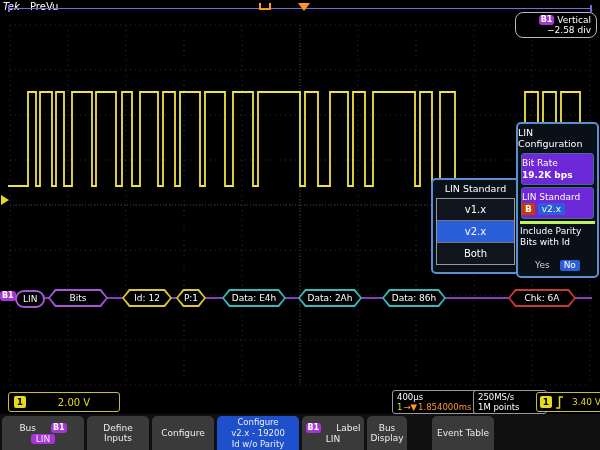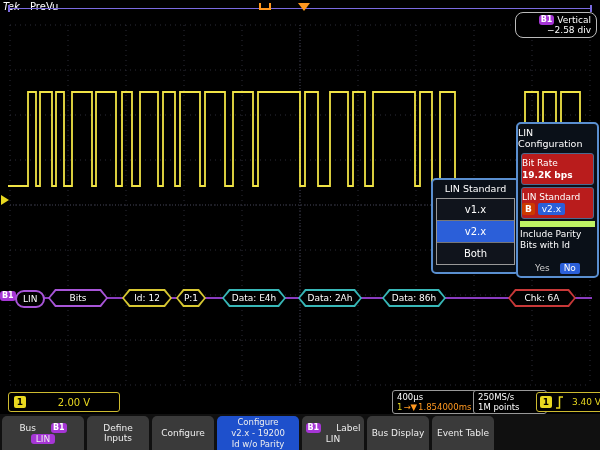--- a/index.html
+++ b/index.html
@@ -21,25 +21,25 @@
   .b1badge{background:#a636d6;color:#fff;border-radius:3px;font-size:8px;line-height:10px;padding:0 2px;display:inline-block;font-weight:bold;}
   .vbadge{position:absolute;right:3px;top:12px;width:70px;border:1px solid #bbb;border-radius:8px;background:#000;padding:2px 5px;font-size:9px;z-index:5;}
   .vbadge .r1{display:flex;align-items:center;gap:3px;justify-content:flex-end;}
   .vbadge .r2{text-align:right;}
 
   .ch1-marker{position:absolute;left:1px;top:195px;width:0;height:0;border-top:5px solid transparent;border-bottom:5px solid transparent;border-left:8px solid #e8d820;}
 
   
   .lin-panel{position:absolute;left:516px;top:122px;width:79px;height:152px;border:2px solid #5a8fd0;border-radius:5px;background:#0a1018;z-index:6;font-size:9px;text-align:left;}
   .lin-title{padding:3px 0 2px;line-height:11px;font-size:9.5px;}
-  .cfg-btn{margin:2px 3px;border:1px solid #4a6a90;border-radius:3px;background:#b91c1c;padding:3px 0;line-height:12px;}
+  .cfg-btn{margin:2px 3px;border:1px solid #4a6a90;border-radius:3px;background:#6d28d9;padding:3px 0;line-height:12px;}
   .cfg-btn .v{font-weight:bold;}
   .bluechip{background:#2b5fd9;color:#fff;padding:0 4px;border-radius:2px;display:inline-block;}
   .bbadge{background:#cc3a00;color:#fff;border-radius:2px;padding:0 3px;font-weight:bold;display:inline-block;}
-  .parity{margin:2px 2px 0;padding-top:2px;border-top:6px solid #bef264;line-height:11px;}
+  .parity{margin:2px 2px 0;padding-top:2px;border-top:3px solid #bef264;line-height:11px;}
   .yn{display:flex;justify-content:center;gap:10px;margin-top:12px;align-items:center;}
   .yn .yes{color:#ccc;}
 
   
   .dropdown{position:absolute;left:431px;top:178px;width:85px;height:92px;border:2px solid #5a8fd0;border-radius:5px;background:#0a1018;z-index:6;font-size:10px;text-align:center;}
   .dd-title{padding:3px 0 2px;font-size:9.5px;}
   .dd-list{margin:2px 3px;border:1px solid #999;}
   .dd-opt{height:21px;display:flex;align-items:center;justify-content:center;background:#10141c;border-top:1px solid #777;}
   .dd-opt:first-child{border-top:none;}
   .dd-opt.selected{background:#2b5fd9;}
@@ -241,17 +241,17 @@
   </div>
 
   <div class="mbtn" style="left:302px;width:62px;">
     <div class="row">
       <span class="b1badge">B1</span>
       <span>Label</span>
     </div>
     <div>LIN</div>
   </div>
 
-  <div class="mbtn" style="left:367px;width:62px;">Bus Display</div>
+  <div class="mbtn" style="left:367px;width:40px;">Bus Display</div>
 
   <div class="mbtn" style="left:432px;width:62px;">Event Table</div>
 
 </div>
 
 </body></html>

